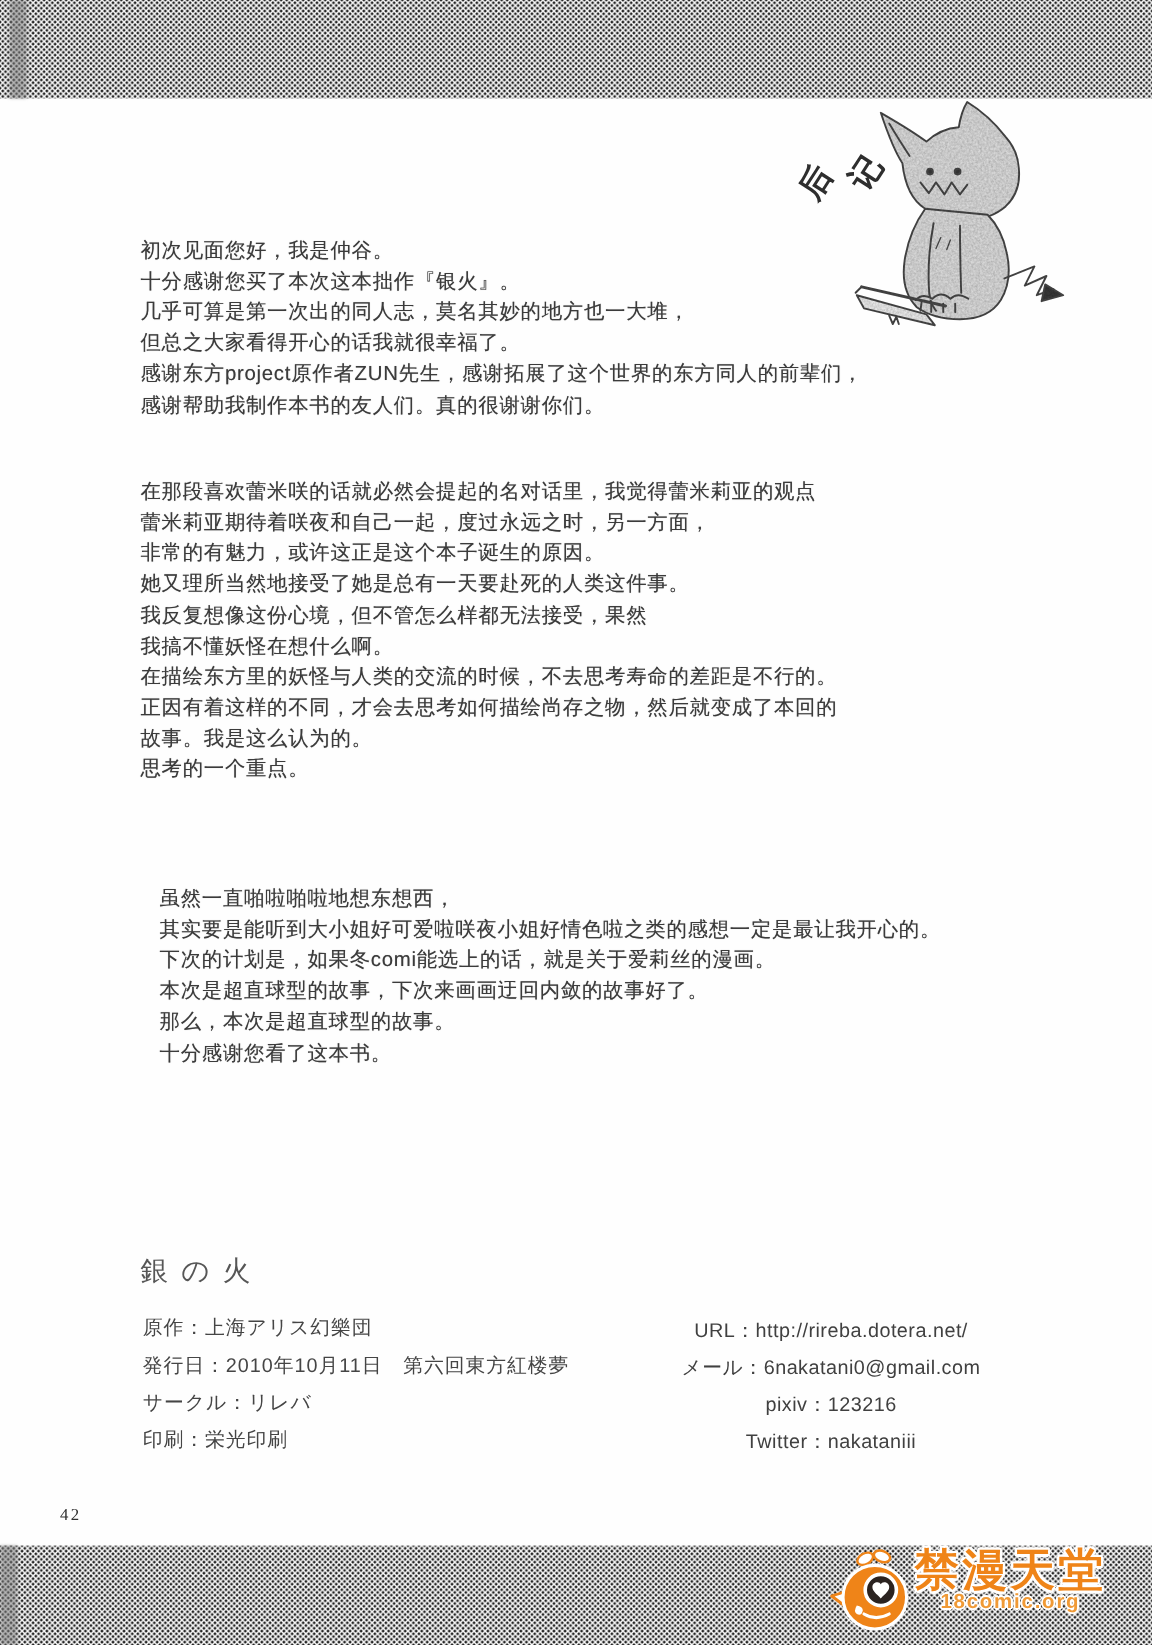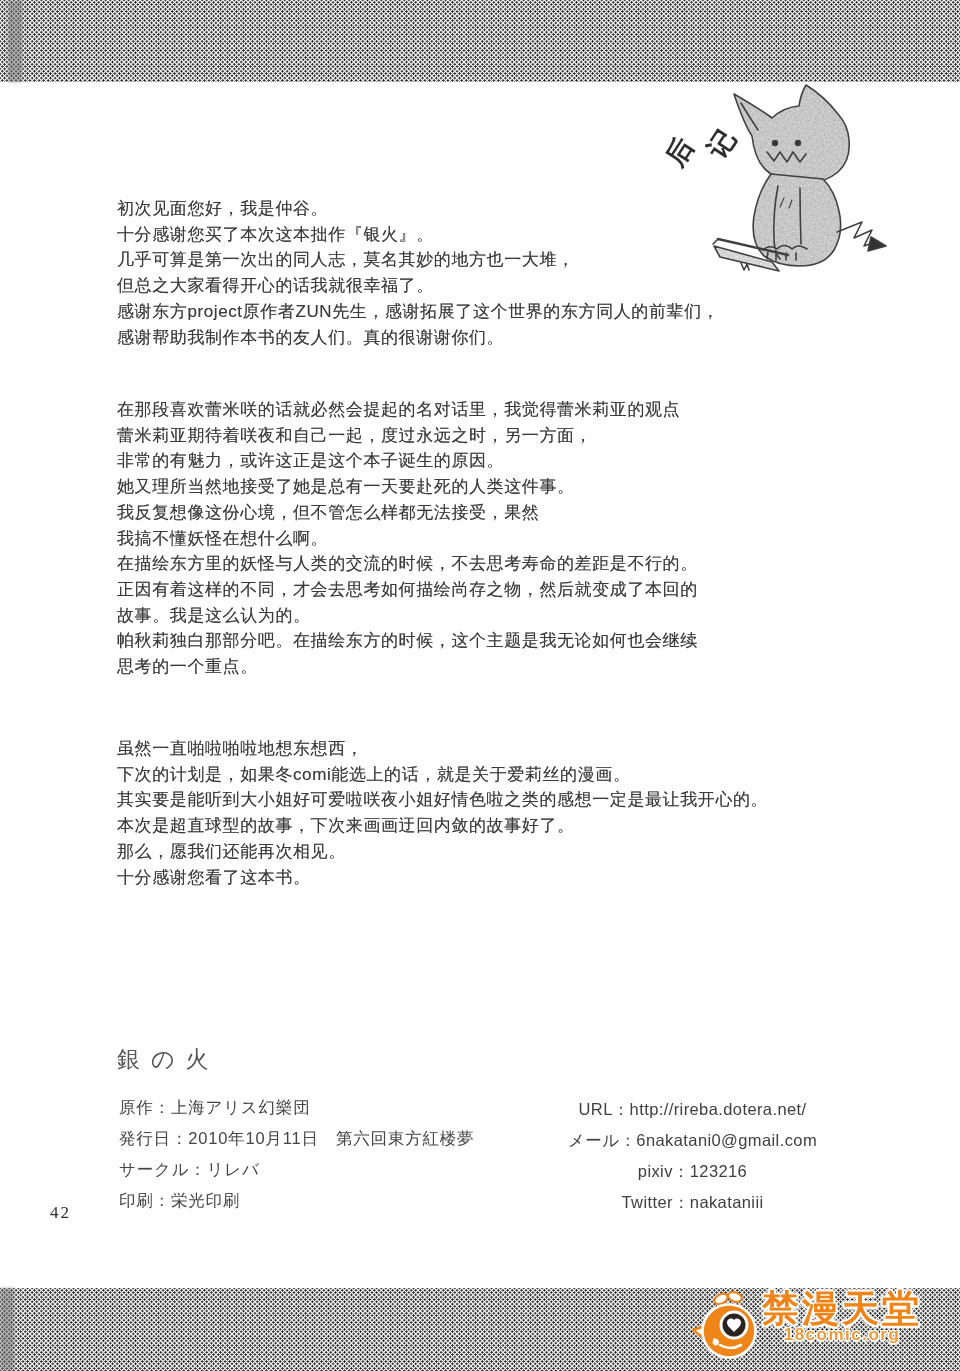--- a/index.html
+++ b/index.html
@@ -43,21 +43,21 @@
   
   .para {
     position:absolute; left:117px; width:790px;
     font-size:17px; line-height:25.7px; letter-spacing:0.6px;
     color:#3b3b3b;
     text-shadow:0 0 0.6px rgba(60,60,60,0.55);
     white-space:nowrap;
   }
   .p1 { top:196px; }
   .p2 { top:397px; }
-  .p3 { top:736px; }
+  .p3 { top:736px;margin-left:16px; }
 
   
   .colophon-title {
     position:absolute; left:117px; top:1044px;
     font-family:Liberation Sans, sans-serif;
     font-size:23px; letter-spacing:11px; color:#565656;
   }
   .colophon-left {
     position:absolute; left:119px; top:1092px;
     font-size:16.5px; line-height:31px; letter-spacing:0.8px; color:#454545;
@@ -65,23 +65,23 @@
   }
   .colophon-right {
     position:absolute; left:568px; top:1094px;
     font-size:16.5px; line-height:31px; letter-spacing:0.4px; color:#404040;
     white-space:nowrap;
     text-align:center;
   }
 
   
   .page-number {
-    position:absolute; left:50px; top:1203px;
+    position:absolute; left:50px; top:1256px;
     font-family:"Liberation Serif", serif;
-    font-size:17px; letter-spacing:2px; color:#2f2f2f;
+    font-size:14px; letter-spacing:2px; color:#2f2f2f;
   }
 
   
   .watermark {
     position:absolute; left:690px; top:1290px;
     display:flex; align-items:flex-start;
   }
   .wm-text { margin-left:2px; text-align:center; }
   .wm-name {
     font-size:37px; font-weight:bold; letter-spacing:3px;
@@ -167,30 +167,29 @@
   <div class="para p2">
     <div>在那段喜欢蕾米咲的话就必然会提起的名对话里，我觉得蕾米莉亚的观点</div>
     <div>蕾米莉亚期待着咲夜和自己一起，度过永远之时，另一方面，</div>
     <div>非常的有魅力，或许这正是这个本子诞生的原因。</div>
     <div>她又理所当然地接受了她是总有一天要赴死的人类这件事。</div>
     <div>我反复想像这份心境，但不管怎么样都无法接受，果然</div>
     <div>我搞不懂妖怪在想什么啊。</div>
     <div>在描绘东方里的妖怪与人类的交流的时候，不去思考寿命的差距是不行的。</div>
     <div>正因有着这样的不同，才会去思考如何描绘尚存之物，然后就变成了本回的</div>
     <div>故事。我是这么认为的。</div>
-    <div>帕秋莉独白那部分吧。在描绘东方的时候，这个主题是我无论如何也会继续</div>
     <div>思考的一个重点。</div>
   </div>
 
   <div class="para p3">
     <div>虽然一直啪啦啪啦地想东想西，</div>
+    <div>其实要是能听到大小姐好可爱啦咲夜小姐好情色啦之类的感想一定是最让我开心的。</div>
     <div>下次的计划是，如果冬comi能选上的话，就是关于爱莉丝的漫画。</div>
-    <div>其实要是能听到大小姐好可爱啦咲夜小姐好情色啦之类的感想一定是最让我开心的。</div>
     <div>本次是超直球型的故事，下次来画画迂回内敛的故事好了。</div>
-    <div>那么，愿我们还能再次相见。</div>
+    <div>那么，本次是超直球型的故事。</div>
     <div>十分感谢您看了这本书。</div>
   </div>
 
   <div class="colophon-title">銀の火</div>
 
   <div class="colophon-left">
     <div>原作：上海アリス幻樂団</div>
     <div>発行日：2010年10月11日　第六回東方紅楼夢</div>
     <div>サークル：リレバ</div>
     <div>印刷：栄光印刷</div>

